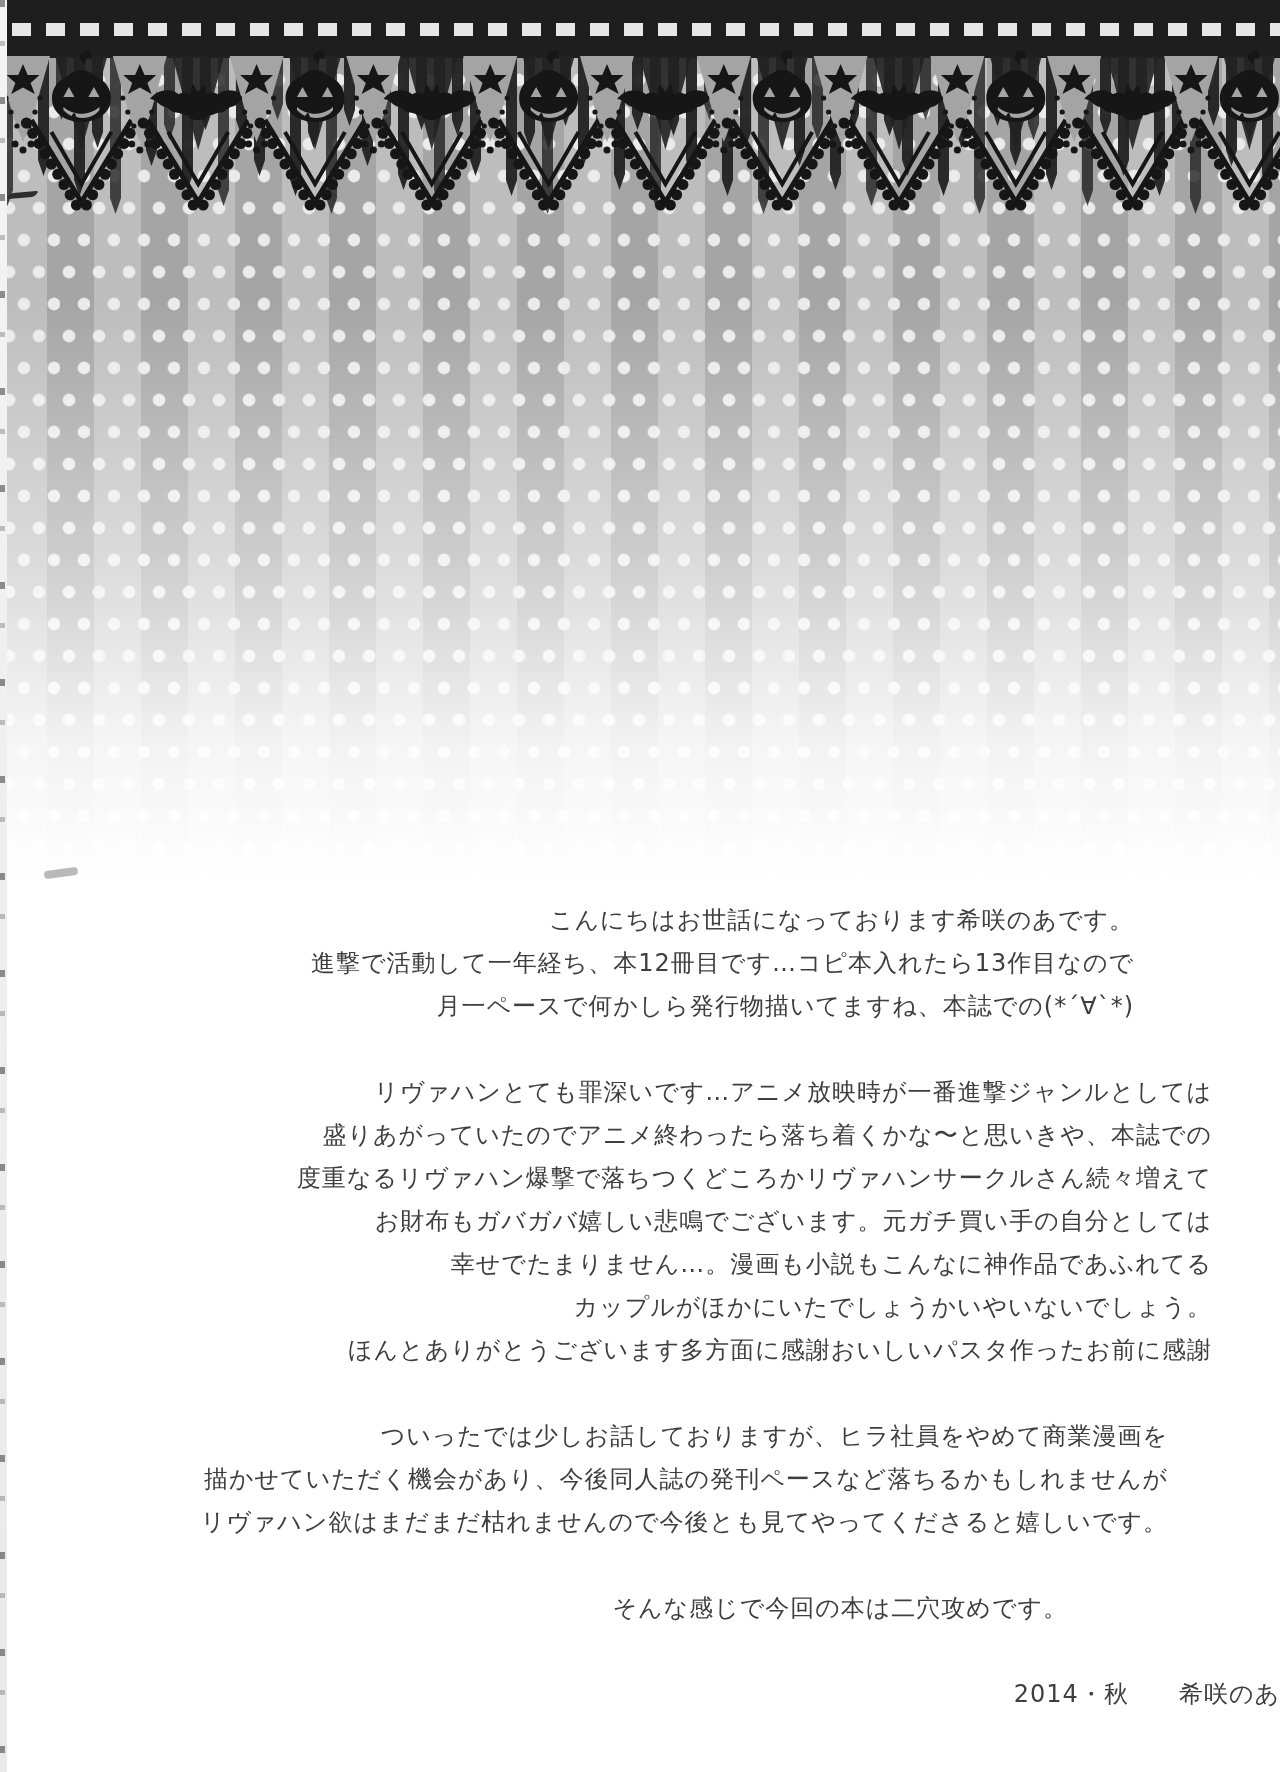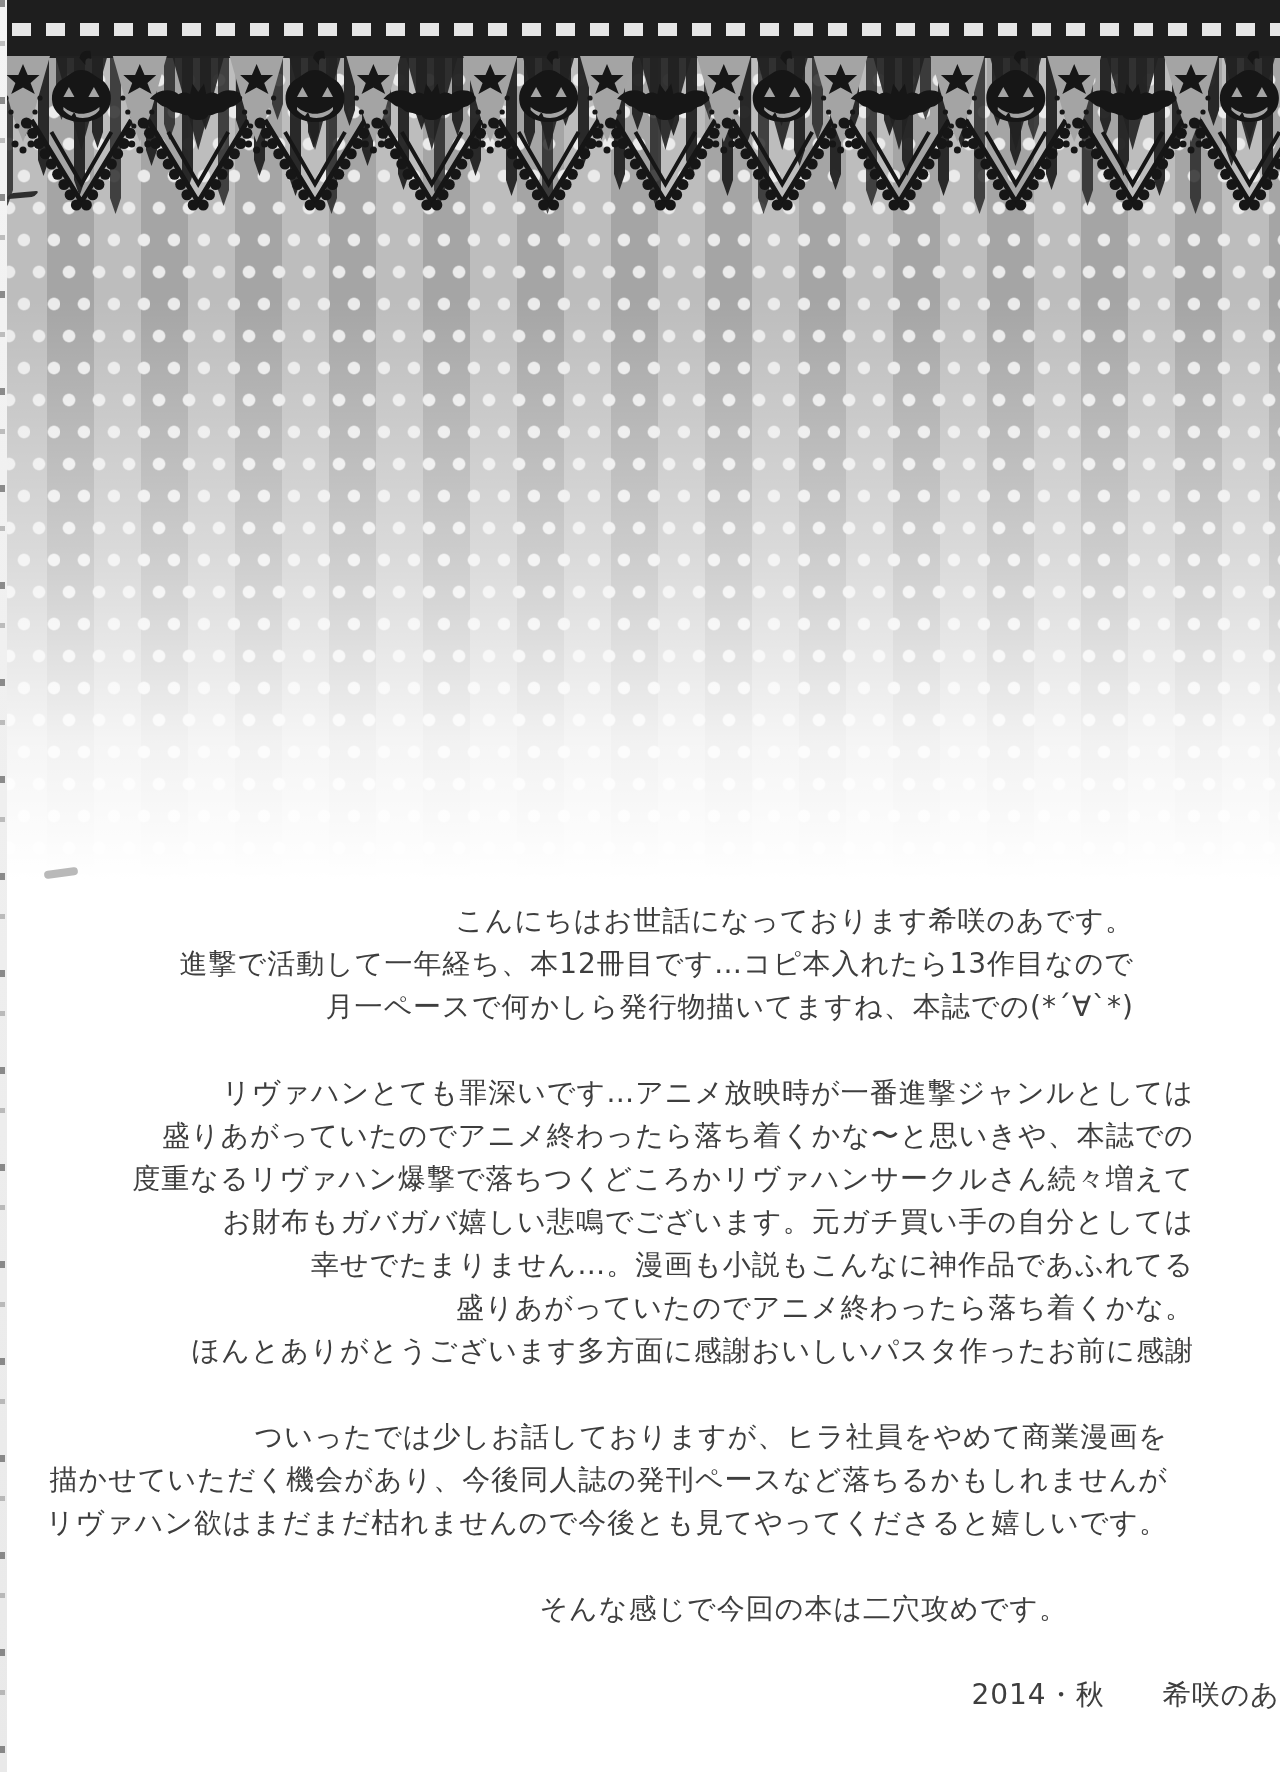--- a/index.html
+++ b/index.html
@@ -44,25 +44,25 @@
     background:#2e2e2e;transform:skewX(-40deg) rotate(-6deg);border-radius:3px;}
   .speck2{position:absolute;left:44px;top:869px;width:34px;height:8px;
     background:#b9b9b9;transform:rotate(-8deg);border-radius:4px;}
   
   .afterword{
     position:absolute;top:899px;left:0;right:0;
     color:#3e3e3e;
   }
   .para{
     margin:0 0 43px 0;
-    font-size:28px;line-height:43px;letter-spacing:1px;
+    font-size:24px;line-height:43px;letter-spacing:1px;
     text-align:right;
   }
   .para:nth-child(1){padding-right:146px;}
-  .para:nth-child(2){padding-right:86px;margin-left:20px;}
+  .para:nth-child(2){padding-right:68px;margin-left:20px;}
   .para:nth-child(3){padding-right:112px;}
   .para:nth-child(4){padding-right:212px;padding-left:48px;}
   .para:nth-child(5){}
   .aline{display:block;}
 </style>
 </head>
 <body>
 
 <div class="bg"></div>
 <div class="fade"></div>
@@ -668,21 +668,21 @@
       <span class="aline">こんにちはお世話になっております希咲のあです。</span>
       <span class="aline">進撃で活動して一年経ち、本12冊目です…コピ本入れたら13作目なので</span>
       <span class="aline">月一ペースで何かしら発行物描いてますね、本誌での(*´∀`*)</span>
     </p>
     <p class="para">
       <span class="aline">リヴァハンとても罪深いです…アニメ放映時が一番進撃ジャンルとしては</span>
       <span class="aline">盛りあがっていたのでアニメ終わったら落ち着くかな〜と思いきや、本誌での</span>
       <span class="aline">度重なるリヴァハン爆撃で落ちつくどころかリヴァハンサークルさん続々増えて</span>
       <span class="aline">お財布もガバガバ嬉しい悲鳴でございます。元ガチ買い手の自分としては</span>
       <span class="aline">幸せでたまりません…。漫画も小説もこんなに神作品であふれてる</span>
-      <span class="aline">盛りあがっていたのでアニメ終わったら落ち着くかな。</span>
+      <span class="aline">カップルがほかにいたでしょうかいやいないでしょう。</span>
       <span class="aline">ほんとありがとうございます多方面に感謝おいしいパスタ作ったお前に感謝</span>
     </p>
     <p class="para">
       <span class="aline">ついったでは少しお話しておりますが、ヒラ社員をやめて商業漫画を</span>
       <span class="aline">描かせていただく機会があり、今後同人誌の発刊ペースなど落ちるかもしれませんが</span>
       <span class="aline">リヴァハン欲はまだまだ枯れませんので今後とも見てやってくださると嬉しいです。</span>
     </p>
     <p class="para">
       <span class="aline">そんな感じで今回の本は二穴攻めです。</span>
     </p>

